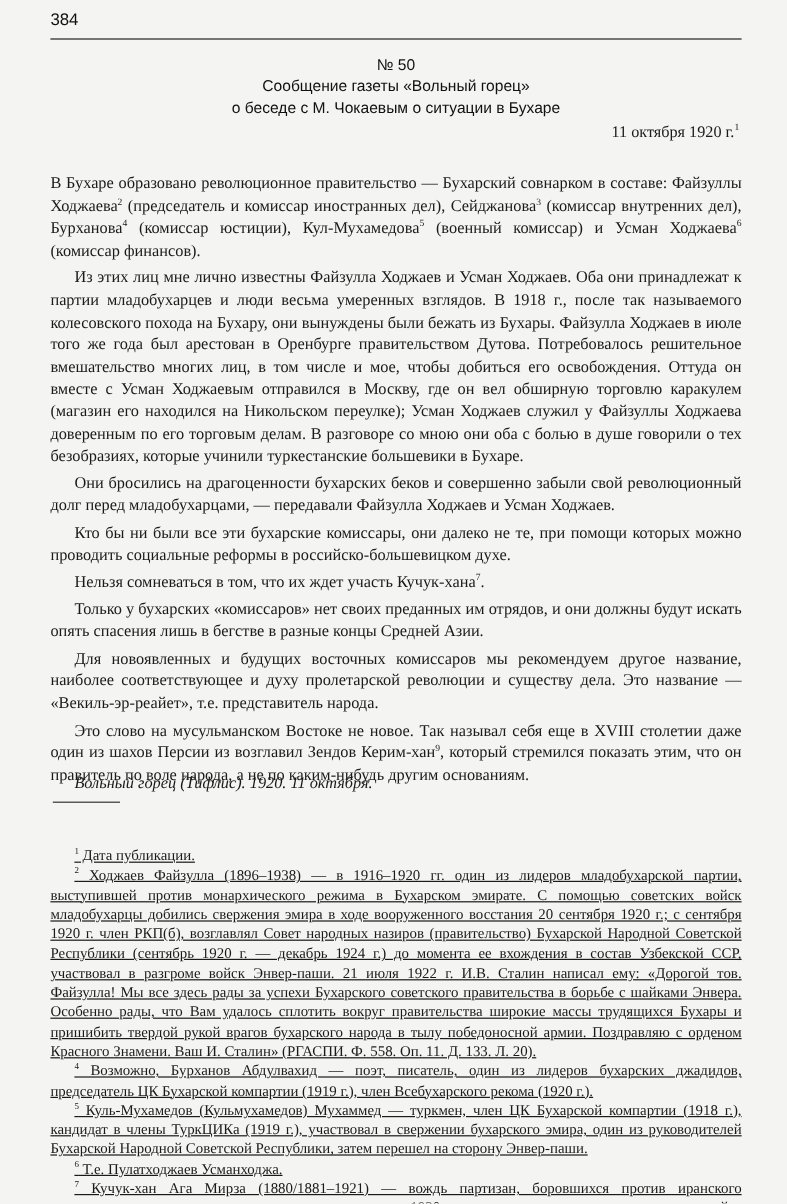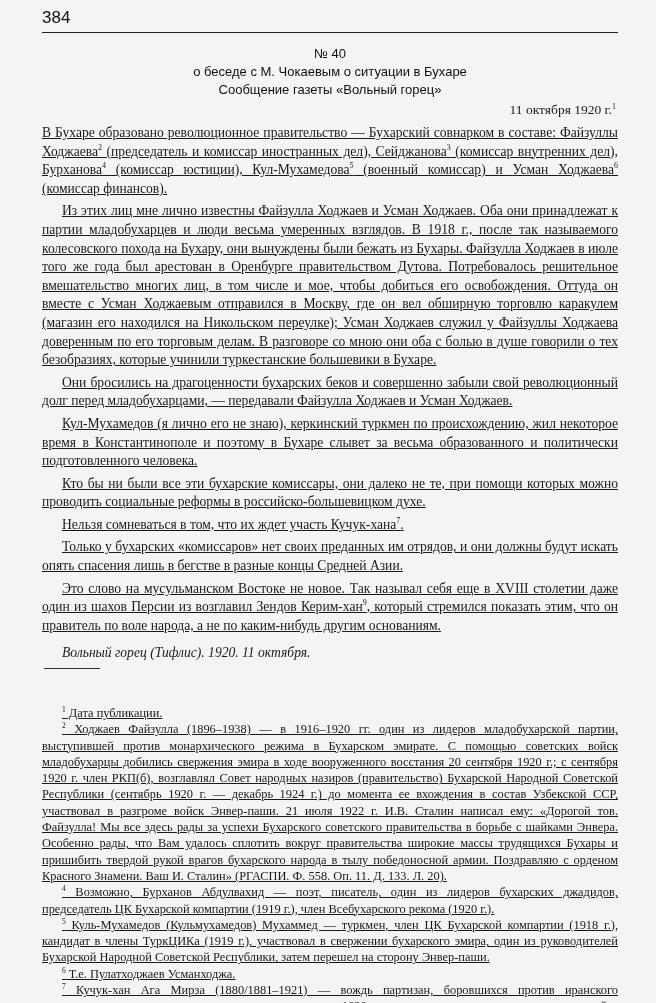--- a/index.html
+++ b/index.html
@@ -9,42 +9,41 @@
     color: #1a1a1a;
     font-family: "Liberation Serif", serif;
     position: relative;
   }
   .page { position: absolute; left: 0; top: 0; width: 656px; height: 1003px; }
   .running-head {
     position: absolute; left: 42px; right: 38px; top: 8px;
     height: 22px;
     display: flex; justify-content: space-between; align-items: baseline;
     font-family: "Liberation Sans", sans-serif;
-    font-size: 17px; color: #111;
+    font-size: 14px; color: #111;
     border-bottom: 1.4px solid #222;
     padding-bottom: 2px;
   }
   .running-head .num { font-weight: normal; }
   .running-head .title { font-weight: bold; letter-spacing: -0.1px; }
   .doc-head {
     position: absolute; left: 42px; right: 38px; top: 45px;
     text-align: center;
     font-family: "Liberation Sans", sans-serif;
     font-size: 13px; line-height: 18px; color: #111;
   }
   .doc-date {
     position: absolute; right: 40px; top: 102px;
     font-size: 13.5px;
   }
   sup { font-size: 8px; vertical-align: super; line-height: 0; }
   .body-text {
-    position: absolute; left: 42px; right: 38px; top: 124px;
+    position: absolute; left: 42px; right: 38px; top: 144px;
     font-size: 13.6px; line-height: 18.6px;
     text-align: justify;
-    text-decoration: underline;
   }
   .body-text p { margin: 0 0 4px 0; text-indent: 20px; }
   .body-text p.noindent { text-indent: 0; }
   .source {
     position: absolute; left: 62px; top: 645px;
     font-style: italic; font-size: 13.6px;
   }
   .fn-rule {
     position: absolute; left: 44px; top: 668px;
     width: 56px; height: 0; border-top: 1.2px solid #333;
@@ -61,35 +60,35 @@
 </head>
 <body>
 
 <div class="page">
 
   <div class="running-head">
     <span class="num">384</span>
   </div>
 
   <div class="doc-head">
-    <div>№ 40</div>
+    <div>№ 50</div>
+    <div>Сообщение газеты «Вольный горец»</div>
     <div>о беседе с М. Чокаевым о ситуации в Бухаре</div>
-    <div>Сообщение газеты «Вольный горец»</div>
   </div>
 
   <div class="doc-date"><span>11 октября 1920 г.</span><sup>1</sup></div>
 
   <div class="body-text">
     <p class="noindent"><span>В Бухаре образовано революционное правительство — Бухарский совнарком в составе: Файзуллы Ходжаева</span><sup>2</sup><span> (председатель и комиссар иностранных дел), Сейджанова</span><sup>3</sup><span> (комиссар внутренних дел), Бурханова</span><sup>4</sup><span> (комиссар юстиции), Кул-Мухамедова</span><sup>5</sup><span> (военный комиссар) и Усман Ходжаева</span><sup>6</sup><span> (комиссар финансов).</span></p>
     <p>Из этих лиц мне лично известны Файзулла Ходжаев и Усман Ходжаев. Оба они принадлежат к партии младобухарцев и люди весьма умеренных взглядов. В 1918 г., после так называемого колесовского похода на Бухару, они вынуждены были бежать из Бухары. Файзулла Ходжаев в июле того же года был арестован в Оренбурге правительством Дутова. Потребовалось решительное вмешательство многих лиц, в том числе и мое, чтобы добиться его освобождения. Оттуда он вместе с Усман Ходжаевым отправился в Москву, где он вел обширную торговлю каракулем (магазин его находился на Никольском переулке); Усман Ходжаев служил у Файзуллы Ходжаева доверенным по его торговым делам. В разговоре со мною они оба с болью в душе говорили о тех безобразиях, которые учинили туркестанские большевики в Бухаре.</p>
     <p>Они бросились на драгоценности бухарских беков и совершенно забыли свой революционный долг перед младобухарцами, — передавали Файзулла Ходжаев и Усман Ходжаев.</p>
-    <p>Кул-Мухамедов (я лично его не знаю), керкинский туркмен по происхождению, жил некоторое время в Константинополе и поэтому в Бухаре слывет за весьма образованного и политически подготовленного человека.</p>
     <p>Кто бы ни были все эти бухарские комиссары, они далеко не те, при помощи которых можно проводить социальные реформы в российско-большевицком духе.</p>
     <p><span>Нельзя сомневаться в том, что их ждет участь Кучук-хана</span><sup>7</sup><span>.</span></p>
     <p>Только у бухарских «комиссаров» нет своих преданных им отрядов, и они должны будут искать опять спасения лишь в бегстве в разные концы Средней Азии.</p>
+    <p>Для новоявленных и будущих восточных комиссаров мы рекомендуем другое название, наиболее соответствующее и духу пролетарской революции и существу дела. Это название — «Векиль-эр-реайет», т.е. представитель народа.</p>
     <p><span>Это слово на мусульманском Востоке не новое. Так называл себя еще в XVIII столетии даже один из шахов Персии из возглавил Зендов Керим-хан</span><sup>9</sup><span>, который стремился показать этим, что он правитель по воле народа, а не по каким-нибудь другим основаниям.</span></p>
   </div>
 
   <div class="source">Вольный горец (Тифлис). 1920. 11 октября.</div>
 
   <div class="fn-rule"></div>
 
   <div class="footnotes">
     <p><sup>1</sup><span> Дата публикации.</span></p>
     <p><sup>2</sup><span> Ходжаев Файзулла (1896–1938) — в 1916–1920 гг. один из лидеров младобухарской партии, выступившей против монархического режима в Бухарском эмирате. С помощью советских войск младобухарцы добились свержения эмира в ходе вооруженного восстания 20 сентября 1920 г.; с сентября 1920 г. член РКП(б), возглавлял Совет народных назиров (правительство) Бухарской Народной Советской Республики (сентябрь 1920 г. — декабрь 1924 г.) до момента ее вхождения в состав Узбекской ССР, участвовал в разгроме войск Энвер-паши. 21 июля 1922 г. И.В. Сталин написал ему: «Дорогой тов. Файзулла! Мы все здесь рады за успехи Бухарского советского правительства в борьбе с шайками Энвера. Особенно рады, что Вам удалось сплотить вокруг правительства широкие массы трудящихся Бухары и пришибить твердой рукой врагов бухарского народа в тылу победоносной армии. Поздравляю с орденом Красного Знамени. Ваш И. Сталин» (РГАСПИ. Ф. 558. Оп. 11. Д. 133. Л. 20).</span></p>

